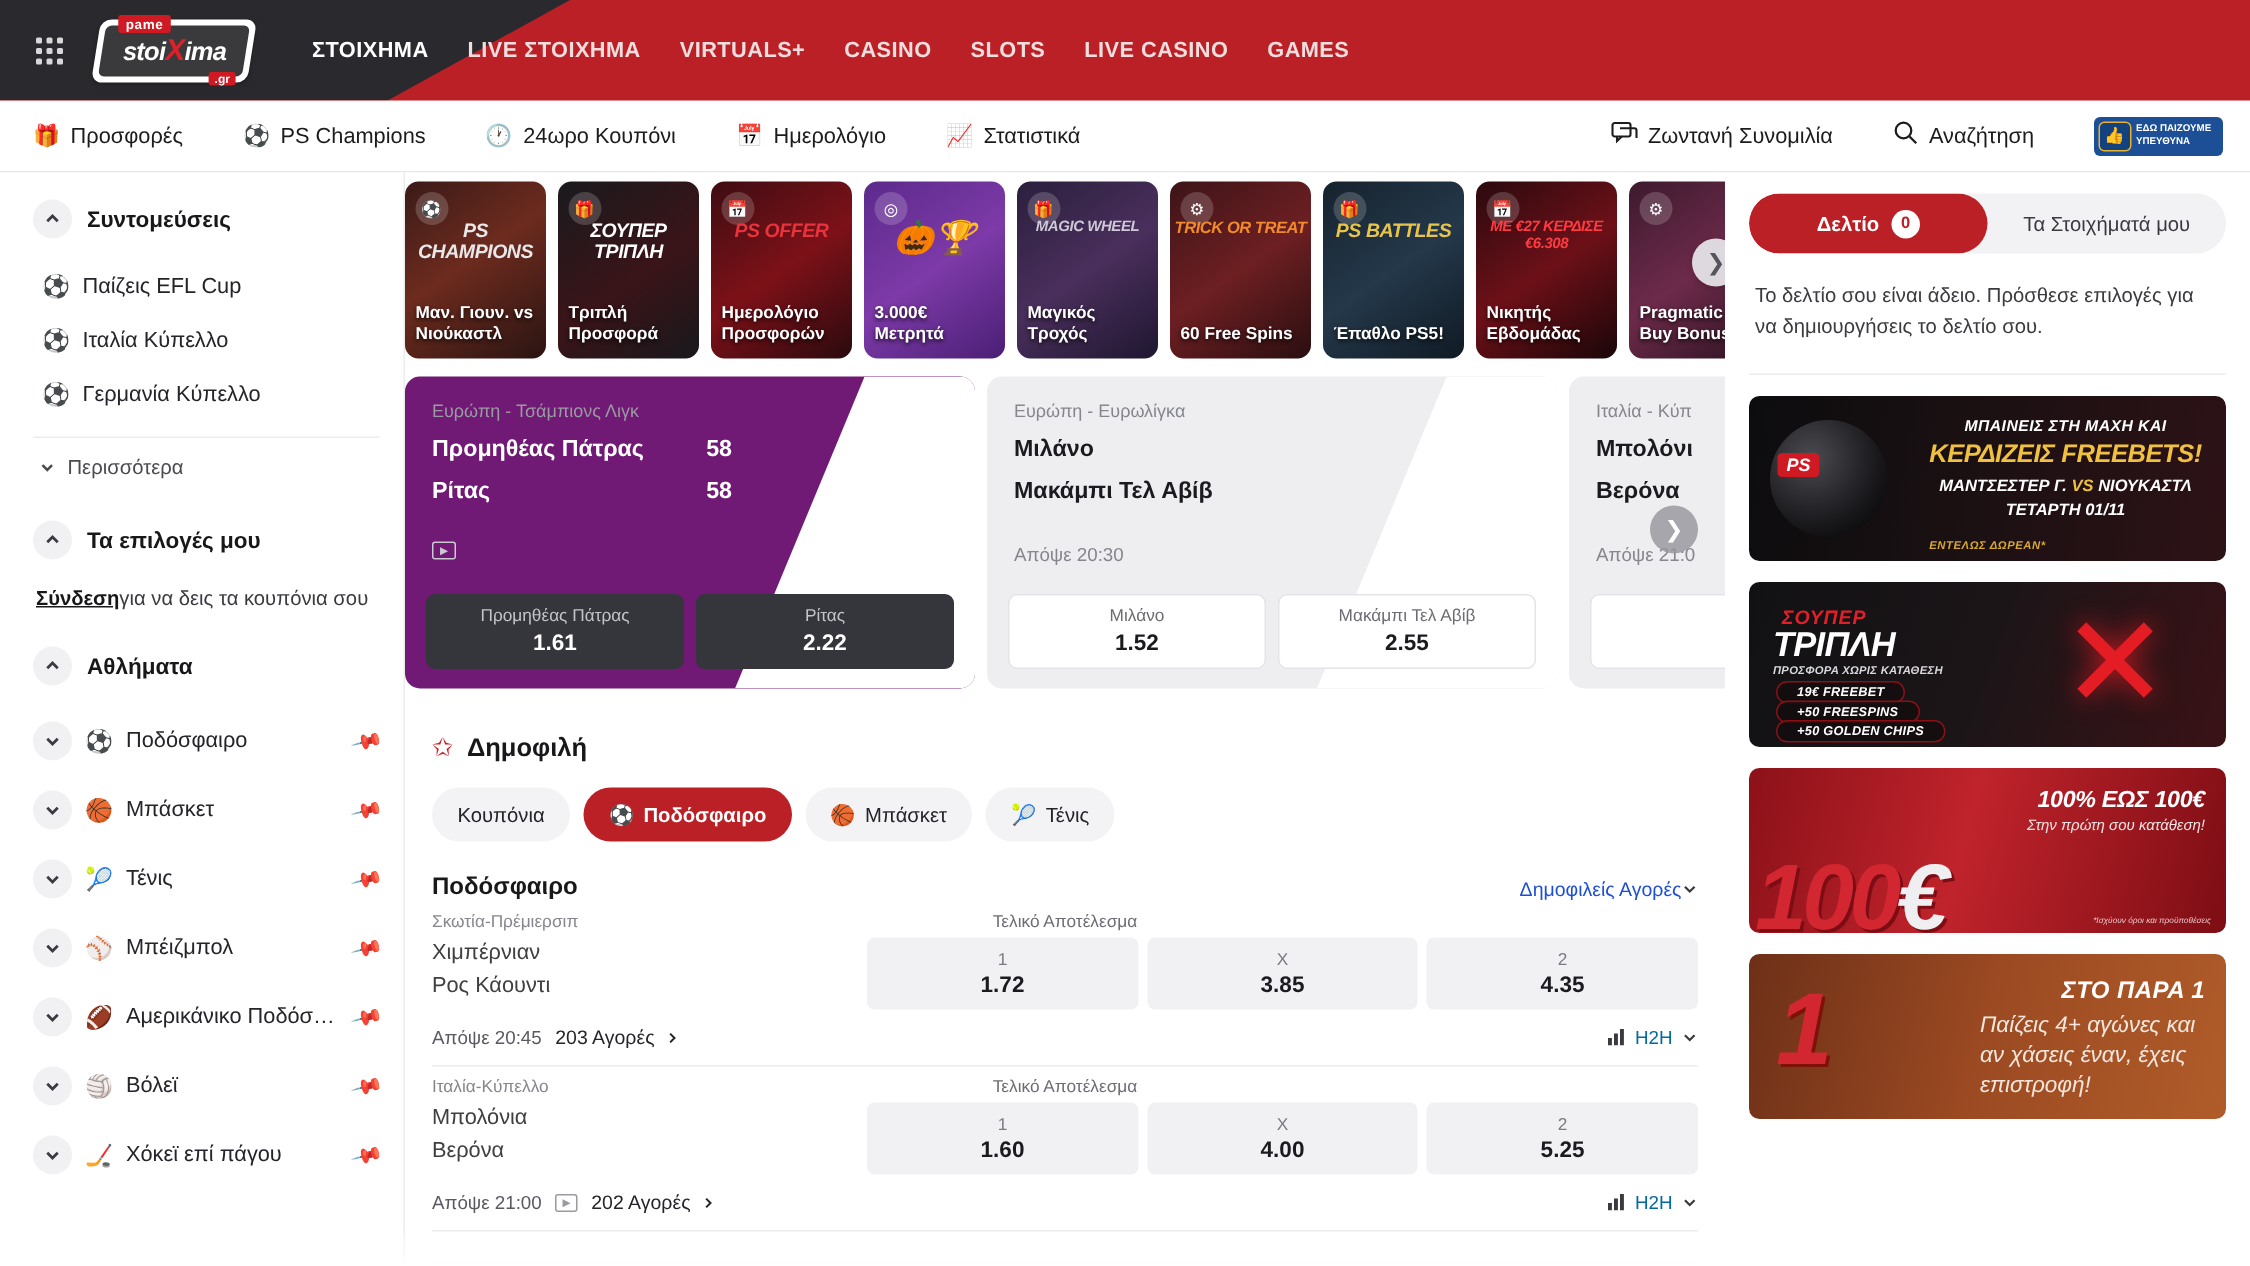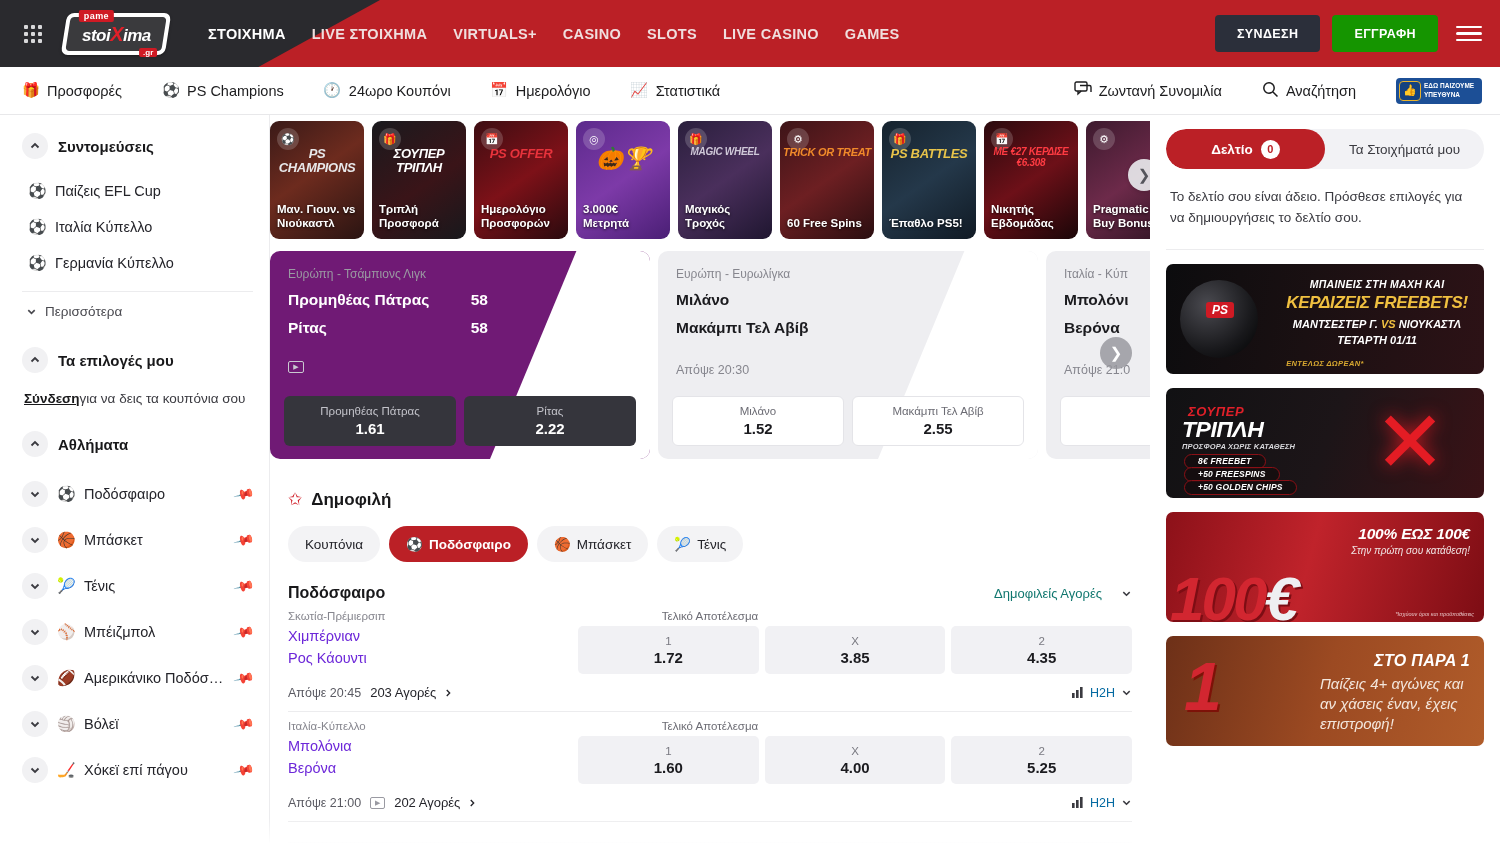--- a/index.html
+++ b/index.html
@@ -223,31 +223,31 @@
   .tab {
     display: flex; align-items: center; gap: 6px; height: 36px; padding: 0 17px;
     border-radius: 18px; background: #f3f3f5; font-size: 13.5px; color: #24242a; cursor: pointer;
   }
   .tab.active { background: #bb2026; color: #fff; font-weight: bold; }
   .sec-head {
     display: flex; align-items: center; justify-content: space-between;
     margin: 22px 18px 0 18px;
   }
   .sec-title { font-size: 16px; font-weight: bold; color: #18181a; }
-  .sec-filter { font-size: 13px; color: #0f766e; display: flex; align-items: center; gap: 19px; cursor: pointer; }
+  .sec-filter { font-size: 13px; color: #1d4ed8; display: flex; align-items: center; gap: 0; cursor: pointer; }
 
   .match { margin: 0 18px; padding: 8px 0 0; border-bottom: 1px solid #ececee; position: relative; }
   .match-league { font-size: 11.5px; color: #86868e; }
   .market-label {
     position: absolute; left: 0; right: 0; top: 8px; text-align: center;
     font-size: 11.5px; color: #6c6c74; pointer-events: none;
   }
   .match-body { display: flex; align-items: flex-start; margin-top: 4px; }
   .match-teams { width: 290px; flex-shrink: 0; }
-  .match-team { font-size: 14.5px; color: #6d28d9; line-height: 1.5; }
+  .match-team { font-size: 14.5px; color: #404040; line-height: 1.5; }
   .match-odds { display: flex; gap: 6px; flex: 1; }
   .m-odd {
     flex: 1; height: 48px; background: #f1f1f4; border-radius: 5px;
     display: flex; flex-direction: column; align-items: center; justify-content: center;
     gap: 2px; cursor: pointer;
   }
   .m-odd-l { font-size: 11.5px; color: #7a7a82; }
   .m-odd-v { font-size: 15px; font-weight: bold; color: #1b1b1f; }
   .match-foot {
     display: flex; align-items: center; gap: 9px; padding: 11px 0 11px;
@@ -284,21 +284,21 @@
   .b1 { background: linear-gradient(100deg,#0c0c0e 0%,#1a1012 45%,#2d1216 100%); }
   .b2 { background: linear-gradient(110deg,#111113 0%,#1c1518 50%,#3a1216 100%); }
   .b3 { background: linear-gradient(105deg,#8c1119 0%,#c0232b 45%,#7d0d14 100%); }
   .b4 { background: linear-gradient(105deg,#6d3018 0%,#9c4a22 50%,#b05c2a 100%); }
 
   .b-ball {
     position: absolute; left: 14px; top: 16px; width: 78px; height: 78px; border-radius: 50%;
     background: radial-gradient(circle at 35% 32%, #4a4a50 0%, #18181b 62%, #000 100%);
   }
   .b-ps {
-    position: absolute; left: 40px; top: 38px; background: #cf1a24; color: #fff;
+    position: absolute; left: 19px; top: 38px; background: #cf1a24; color: #fff;
     font-size: 12px; font-weight: bold; font-style: italic; padding: 1px 6px; border-radius: 3px;
   }
   .b-champ {
     position: absolute; left: 14px; top: 60px; color: #e8e8ea; font-size: 12px;
     font-weight: bold; letter-spacing: -.3px; margin-top: 48px;
   }
   .b1-t1 { position: absolute; right: 12px; top: 14px; width: 190px; text-align: center; color: #fff; font-size: 10.5px; font-weight: bold; font-style: italic; letter-spacing: .3px; }
   .b1-t2 { position: absolute; right: 12px; top: 29px; width: 190px; text-align: center; color: #f0c040; font-size: 17px; font-weight: bold; font-style: italic; letter-spacing: -.3px; }
   .b1-t3 { position: absolute; right: 12px; top: 54px; width: 190px; text-align: center; color: #fff; font-size: 11px; font-weight: bold; font-style: italic; }
   .b1-t3 em { color: #f0c040; font-style: italic; }
@@ -371,29 +371,20 @@
     </div>
     <nav class="main-nav">
       <a class="active">ΣΤΟΙΧΗΜΑ</a>
       <a>LIVE ΣΤΟΙΧΗΜΑ</a>
       <a>VIRTUALS+</a>
       <a>CASINO</a>
       <a>SLOTS</a>
       <a>LIVE CASINO</a>
       <a>GAMES</a>
     </nav>
-    <div class="header-right">
-      <button class="btn-login">ΣΥΝΔΕΣΗ</button>
-      <button class="btn-register">ΕΓΓΡΑΦΗ</button>
-      <div class="burger">
-          <i></i>
-          <i></i>
-          <i></i>
-        </div>
-    </div>
   </div>
 
   <div class="subnav">
     <div class="subnav-item">
       <span>🎁</span>
       <span>Προσφορές</span>
     </div>
     <div class="subnav-item">
       <span>⚽</span>
       <span>PS Champions</span>
@@ -847,21 +838,21 @@
         </div>
         <div class="b1-t4">ΤΕΤΑΡΤΗ 01/11</div>
         <div class="b1-t5">ΕΝΤΕΛΩΣ ΔΩΡΕΑΝ*</div>
       </div>
 
       <div class="banner b2">
         <div class="b2-x">✕</div>
         <div class="b2-t1">ΣΟΥΠΕΡ</div>
         <div class="b2-t2">ΤΡΙΠΛΗ</div>
         <div class="b2-t3">ΠΡΟΣΦΟΡΑ ΧΩΡΙΣ ΚΑΤΑΘΕΣΗ</div>
-        <div class="b2-pill b2-p1">8€ FREEBET</div>
+        <div class="b2-pill b2-p1">19€ FREEBET</div>
         <div class="b2-pill b2-p2">+50 FREESPINS</div>
         <div class="b2-pill b2-p3">+50 GOLDEN CHIPS</div>
       </div>
 
       <div class="banner b3">
         <div class="b3-100"><span>100</span><span class="b3-eur">€</span></div>
         <div class="b3-t1">100% ΕΩΣ 100€</div>
         <div class="b3-t2">Στην πρώτη σου κατάθεση!</div>
         <div class="b3-t3">*Ισχύουν όροι και προϋποθέσεις</div>
       </div>

